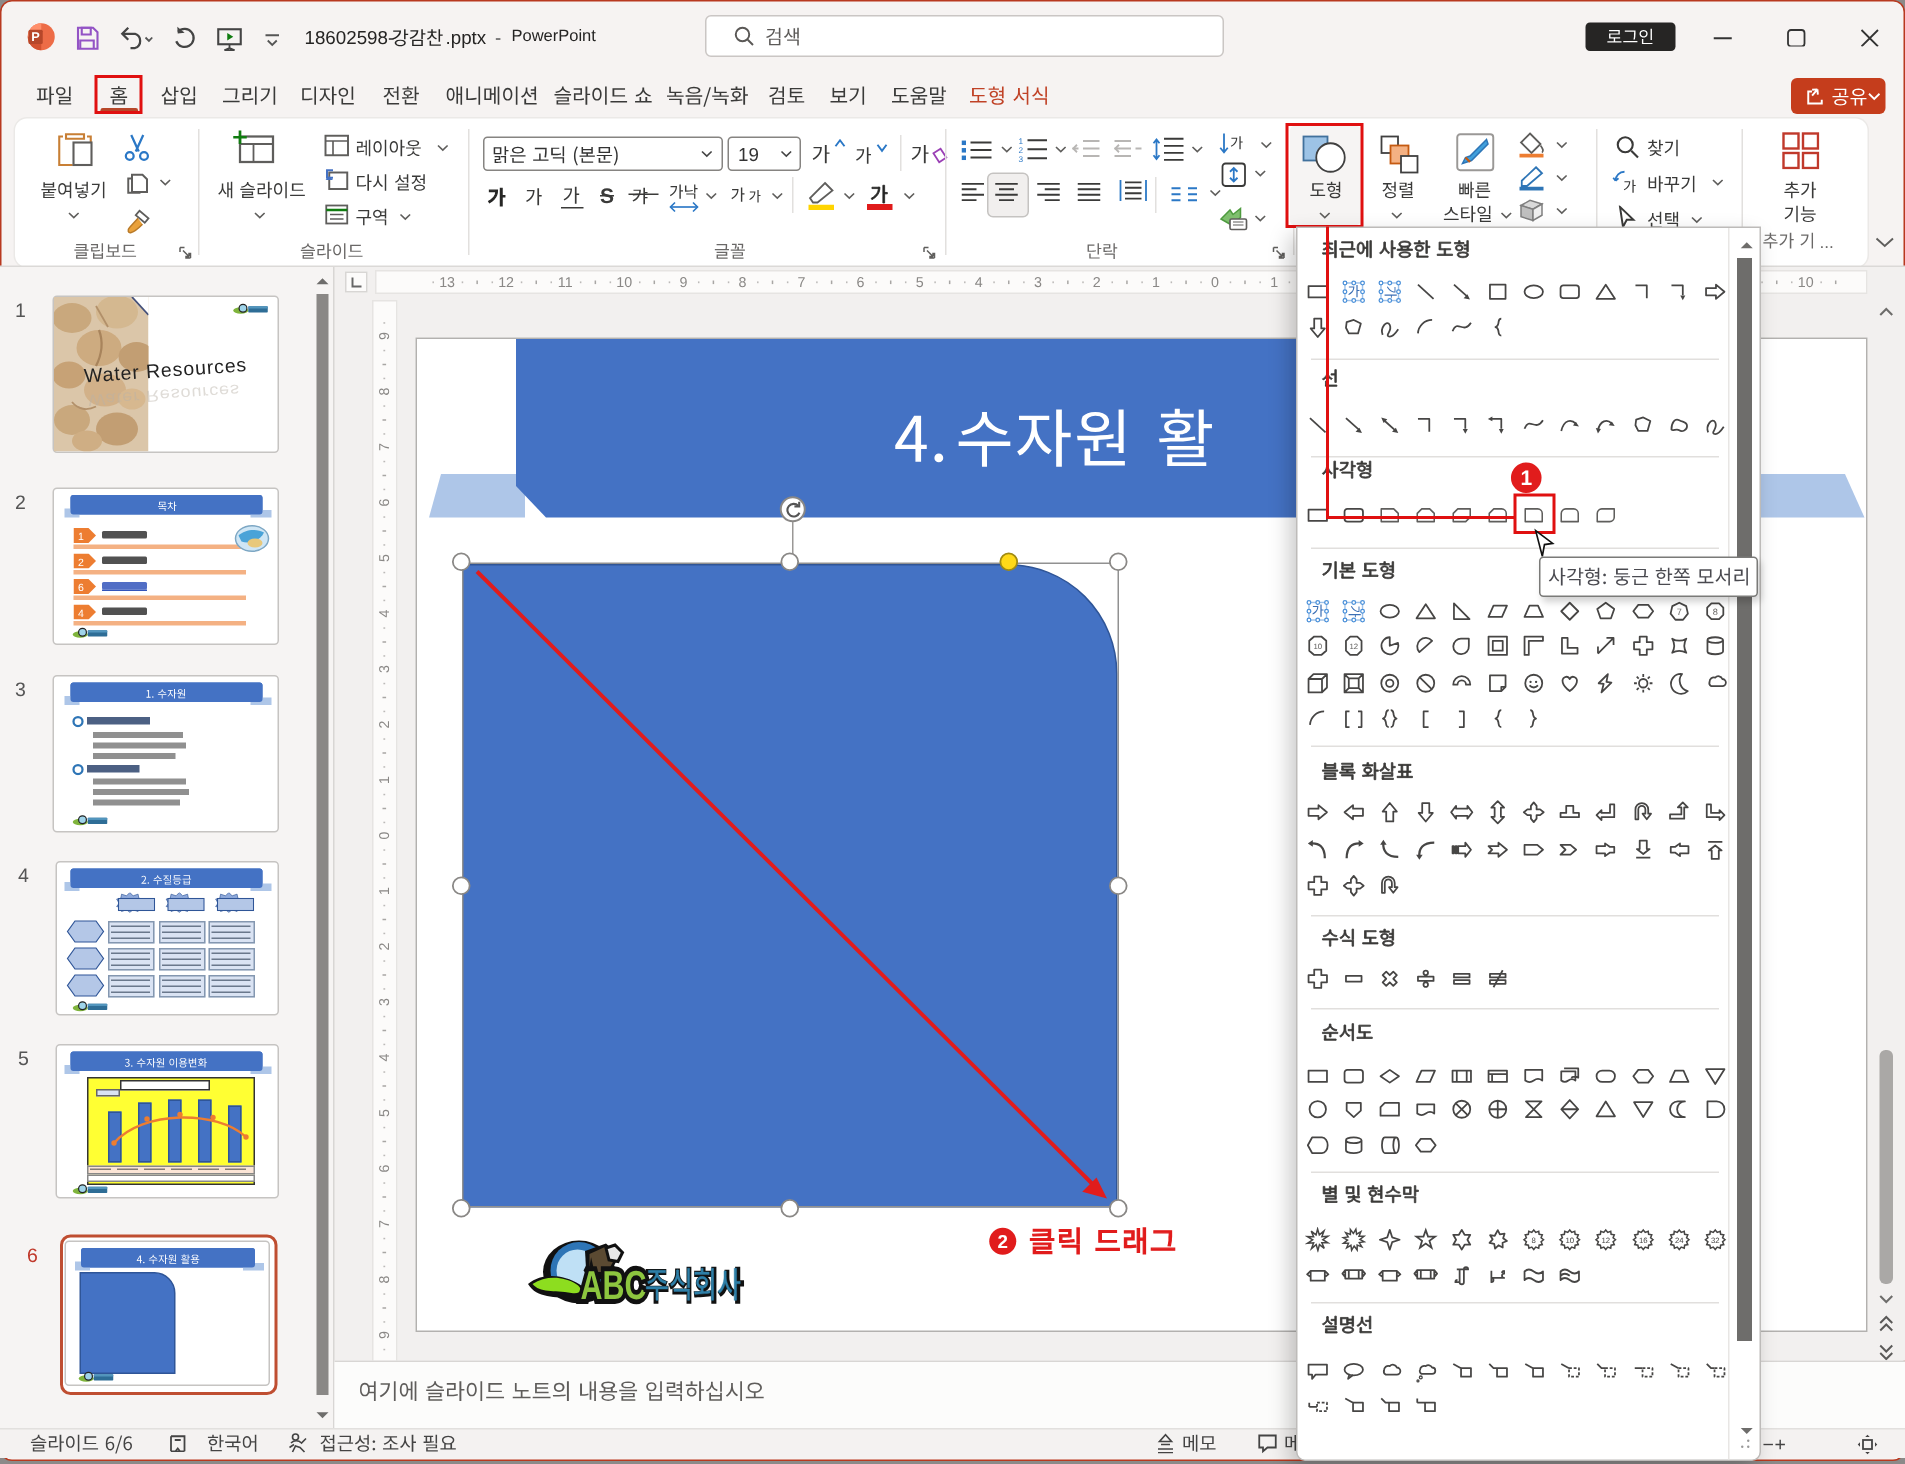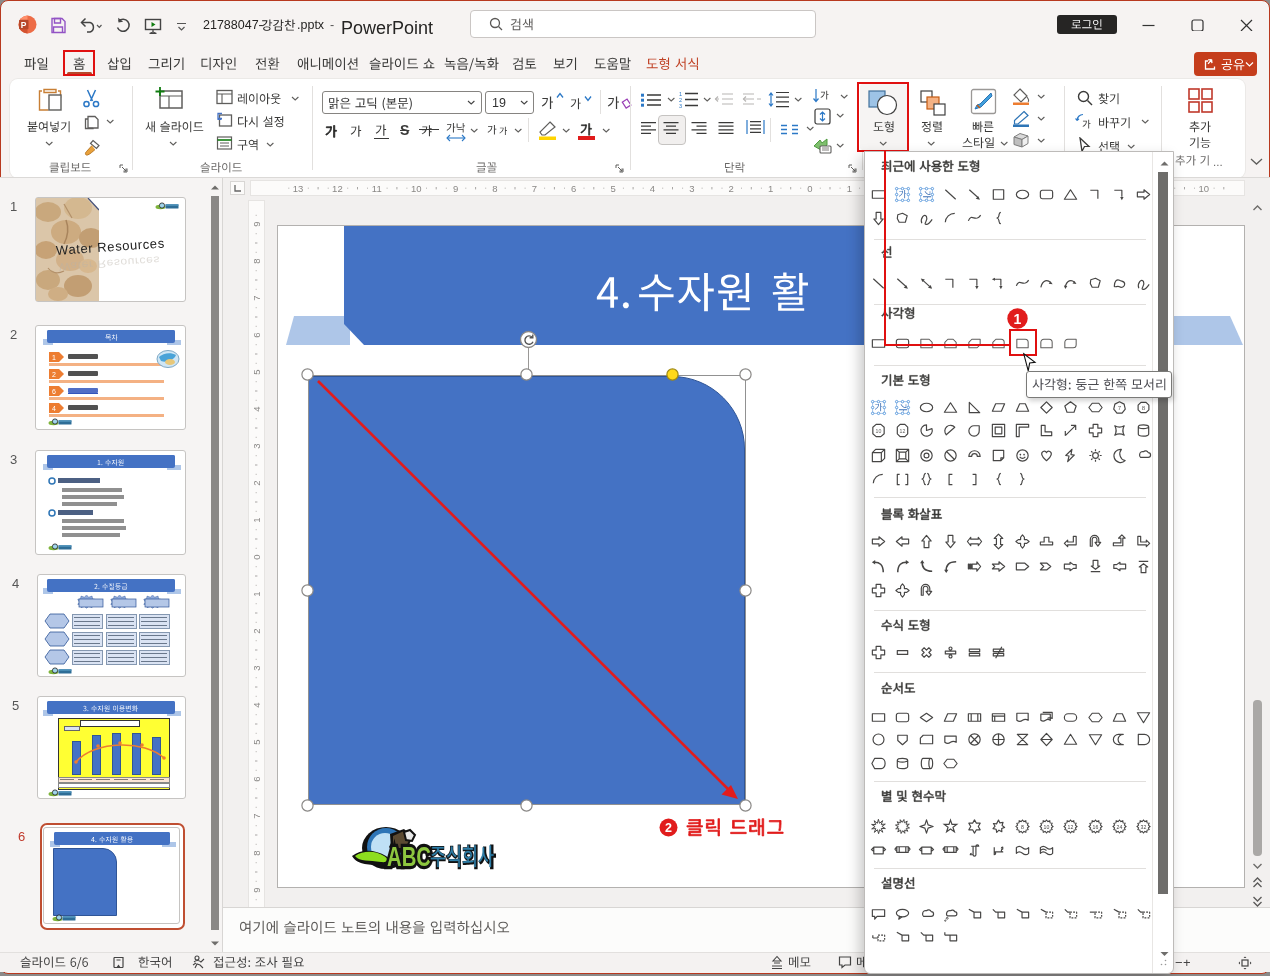--- a/index.html
+++ b/index.html
@@ -172,29 +172,29 @@
       <path d="M4.2,0.8l0.3,4.6l4.6-0.6z" fill="#444"></path>
     </svg>
     <svg style="position:absolute;left:144.0px;top:17.0px;" width="19" height="17" viewBox="0 0 19 17">
       <rect x="1.5" y="2.5" width="15" height="10" fill="none" stroke="#444" stroke-width="1.4"></rect>
       <path d="M9,12.5v2.5M5.5,16.5h7M5.5,16.5L9,15m3.5,1.5L9,15" fill="none" stroke="#444" stroke-width="1.2"></path>
       <path d="M7.5,5l4,2.5l-4,2.5z" fill="#107c10"></path>
     </svg>
     <svg style="position:absolute;left:175.0px;top:20.0px;" width="13" height="12" viewBox="0 0 13 12">
       <path d="M2,3.5h9M3.5,7l3,3l3-3" fill="none" stroke="#555" stroke-width="1.2"></path>
     </svg>
-    <div style="position:absolute;left:203.0px;top:18.0px;font-size:12.5px;color:#252423;font-weight:400;white-space:pre;">21788047-</div>
+    <div style="position:absolute;left:203.0px;top:18.0px;font-size:12.5px;color:#252423;font-weight:400;white-space:pre;">18602598-</div>
     <svg style="position:absolute;left:261.0px;top:16.8px;overflow:visible" width="37" height="18" viewBox="0 -12.8 37 18">
       <use href="#g1" transform="translate(0.0,0) scale(0.1250,-0.1250)" fill="#252423"></use>
       <use href="#g2" transform="translate(11.5,0) scale(0.1250,-0.1250)" fill="#252423"></use>
       <use href="#g3" transform="translate(23.0,0) scale(0.1250,-0.1250)" fill="#252423"></use>
     </svg>
     <div style="position:absolute;left:297.0px;top:18.0px;font-size:12.5px;color:#252423;font-weight:400;white-space:pre;">.pptx</div>
     <div style="position:absolute;left:330.0px;top:18.0px;font-size:12.5px;color:#555;font-weight:400;white-space:pre;">-</div>
-    <div style="position:absolute;left:341.0px;top:18.0px;font-size:18px;color:#252423;font-weight:400;white-space:pre;">PowerPoint</div>
+    <div style="position:absolute;left:341.0px;top:18.0px;font-size:11px;color:#252423;font-weight:400;white-space:pre;">PowerPoint</div>
     <div style="position:absolute;left:470.0px;top:10.0px;width:346.0px;height:28.0px;background:#fff;border:1px solid #cac6c4;border-radius:4px;box-sizing:border-box"></div>
     <svg style="position:absolute;left:489.0px;top:17.0px;" width="14" height="14" viewBox="0 0 14 14">
       <circle cx="6" cy="6" r="4.5" fill="none" stroke="#5a5856" stroke-width="1.3"></circle>
       <path d="M9.5,9.5L13,13" stroke="#5a5856" stroke-width="1.3"></path>
     </svg>
     <svg style="position:absolute;left:510.0px;top:15.7px;overflow:visible" width="26" height="18" viewBox="0 -13.3 26 18">
       <use href="#g4" transform="translate(0.0,0) scale(0.1300,-0.1300)" fill="#5c5a58"></use>
       <use href="#g5" transform="translate(12.0,0) scale(0.1300,-0.1300)" fill="#5c5a58"></use>
     </svg>
     <div style="position:absolute;left:1057.0px;top:15.0px;width:60.0px;height:19.0px;background:#262524;border-radius:3px"></div>

